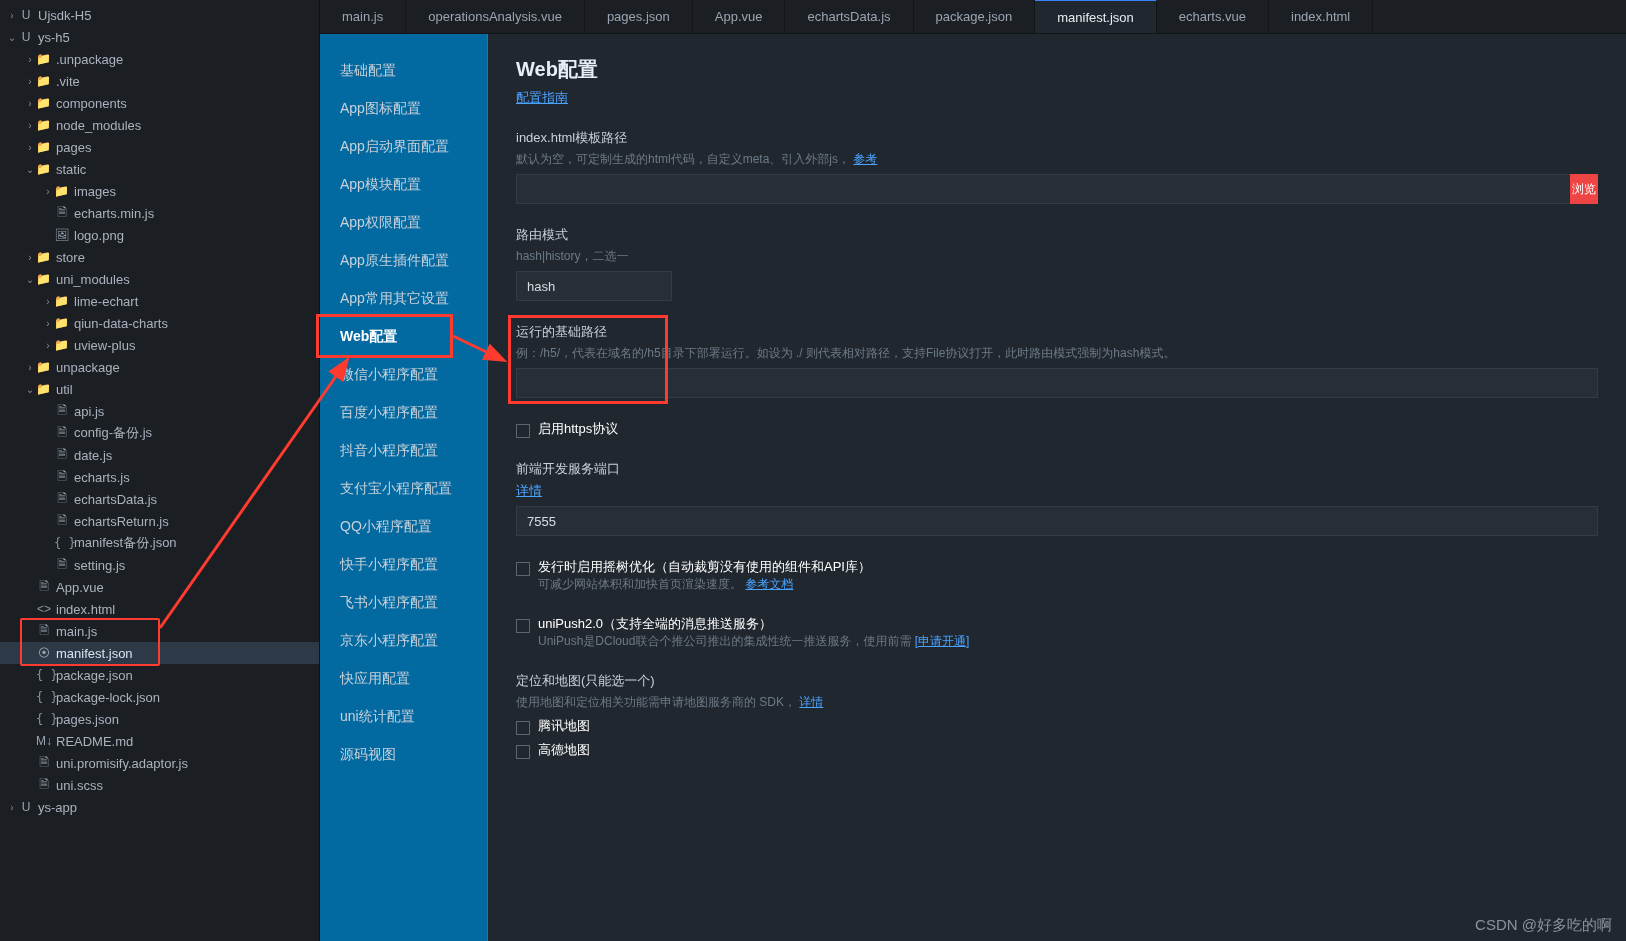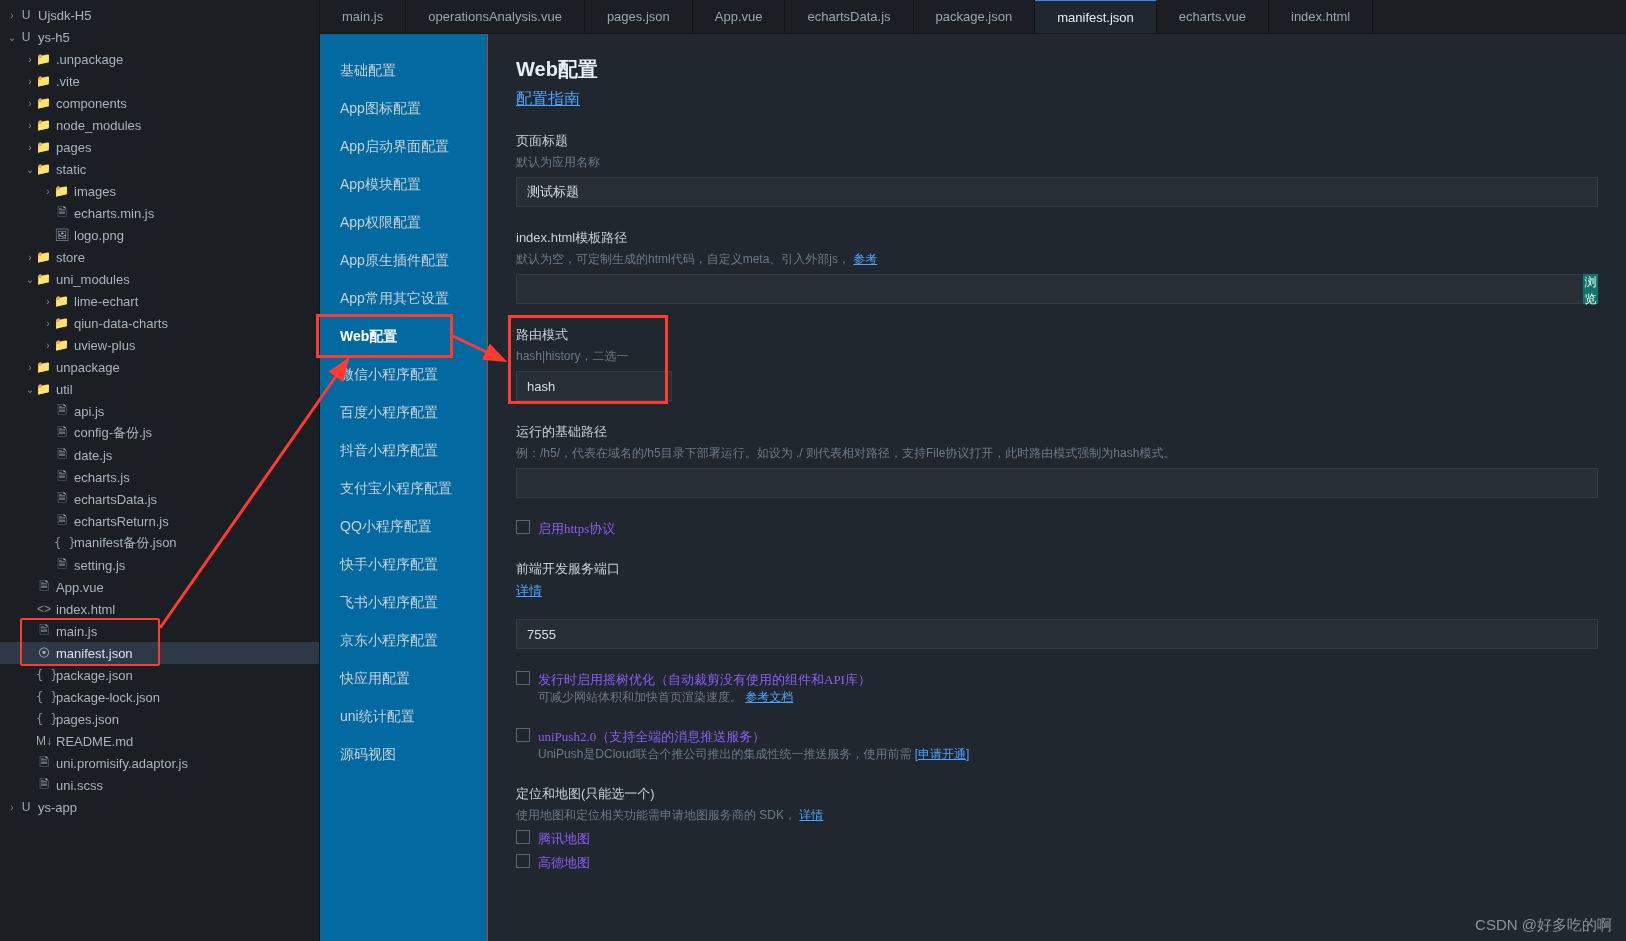--- a/index.html
+++ b/index.html
@@ -108,48 +108,48 @@
     overflow-y: auto;
     padding: 22px 28px 80px 28px;
     position: relative;
   }
   h2.section-title {
     font-size: 20px;
     font-weight: 700;
     color: #e8eef5;
     margin-bottom: 6px;
   }
-  .guide-link { color: #4aa3ff; font-size: 16px; text-decoration: underline; cursor: pointer; }
+  .guide-link { color: #4aa3ff; font-size: 13px; text-decoration: underline; cursor: pointer; }
 
   .field { margin-top: 22px; }
   .field-label { color: #c9d1d9; font-size: 13px; margin-bottom: 4px; }
   .field-hint  { color: #6c7a87; font-size: 12px; margin-bottom: 6px; }
   .field-hint a, .link { color: #4aa3ff; text-decoration: underline; cursor: pointer; margin-top: 8px; }
   .input {
     width: 100%;
     height: 30px;
     background: #272e36;
     border: 1px solid #333b44;
     color: #d7dde3;
     padding: 0 10px;
     font-size: 13px;
   }
   .input.empty { color: #7a8590; }
   .browse-btn {
     position: absolute;
     right: 0;
     height: 30px;
-    width: 15px;
-    background: #0f766e;
+    width: 28px;
+    background: #ef4444;
     color: #fff;
     border: none;
     font-size: 12px;
   }
 
-  .checkbox-row { display: flex; align-items: flex-start; gap: 8px; color: #8b5cf6; font-size: 13px; margin-top: 6px; font-family: Liberation Serif, serif;}
+  .checkbox-row { display: flex; align-items: flex-end; gap: 8px; color: #ffffff; font-size: 13px; margin-top: 6px;}
   .cb {
     width: 14px; height: 14px;
     border: 1px solid #5b6672;
     background: transparent;
     display: inline-block;
   }
 
   
   .redbox {
     position: absolute;
@@ -402,25 +402,20 @@
         <div class="subnav-item">快应用配置</div>
         <div class="subnav-item">uni统计配置</div>
         <div class="subnav-item">源码视图</div>
       </div>
 
     <div class="content">
       <h2 class="section-title">Web配置</h2>
       <a class="guide-link">配置指南</a>
 
       
-      <div class="field">
-        <div class="field-label">页面标题</div>
-        <div class="field-hint">默认为应用名称</div>
-        <input class="input" value="测试标题" style="">
-      </div>
 
       
       <div class="field rel-wrap">
         <div class="field-label">index.html模板路径</div>
         <div class="field-hint">
           <span>默认为空，可定制生成的html代码，自定义meta、引入外部js，</span>
           <a class="link">参考</a>
         </div>
         <div class="rel-wrap">
           <input class="input empty" value="" style="">
@@ -447,21 +442,21 @@
         <div class="checkbox-row">
           <span class="cb"></span>
           <span>启用https协议</span>
         </div>
       </div>
 
       
       <div class="field">
         <div class="field-label">前端开发服务端口</div>
         <a class="link">详情</a>
-        <input class="input" style="margin-top: 19px;" value="7555">
+        <input class="input" style="margin-top: 6px;" value="7555">
       </div>
 
       
       <div class="field">
         <div class="checkbox-row">
           <span class="cb"></span>
           <span>发行时启用摇树优化（自动裁剪没有使用的组件和API库）</span>
         </div>
         <div class="field-hint" style="padding-left:22px">
           <span>可减少网站体积和加快首页渲染速度。</span>

